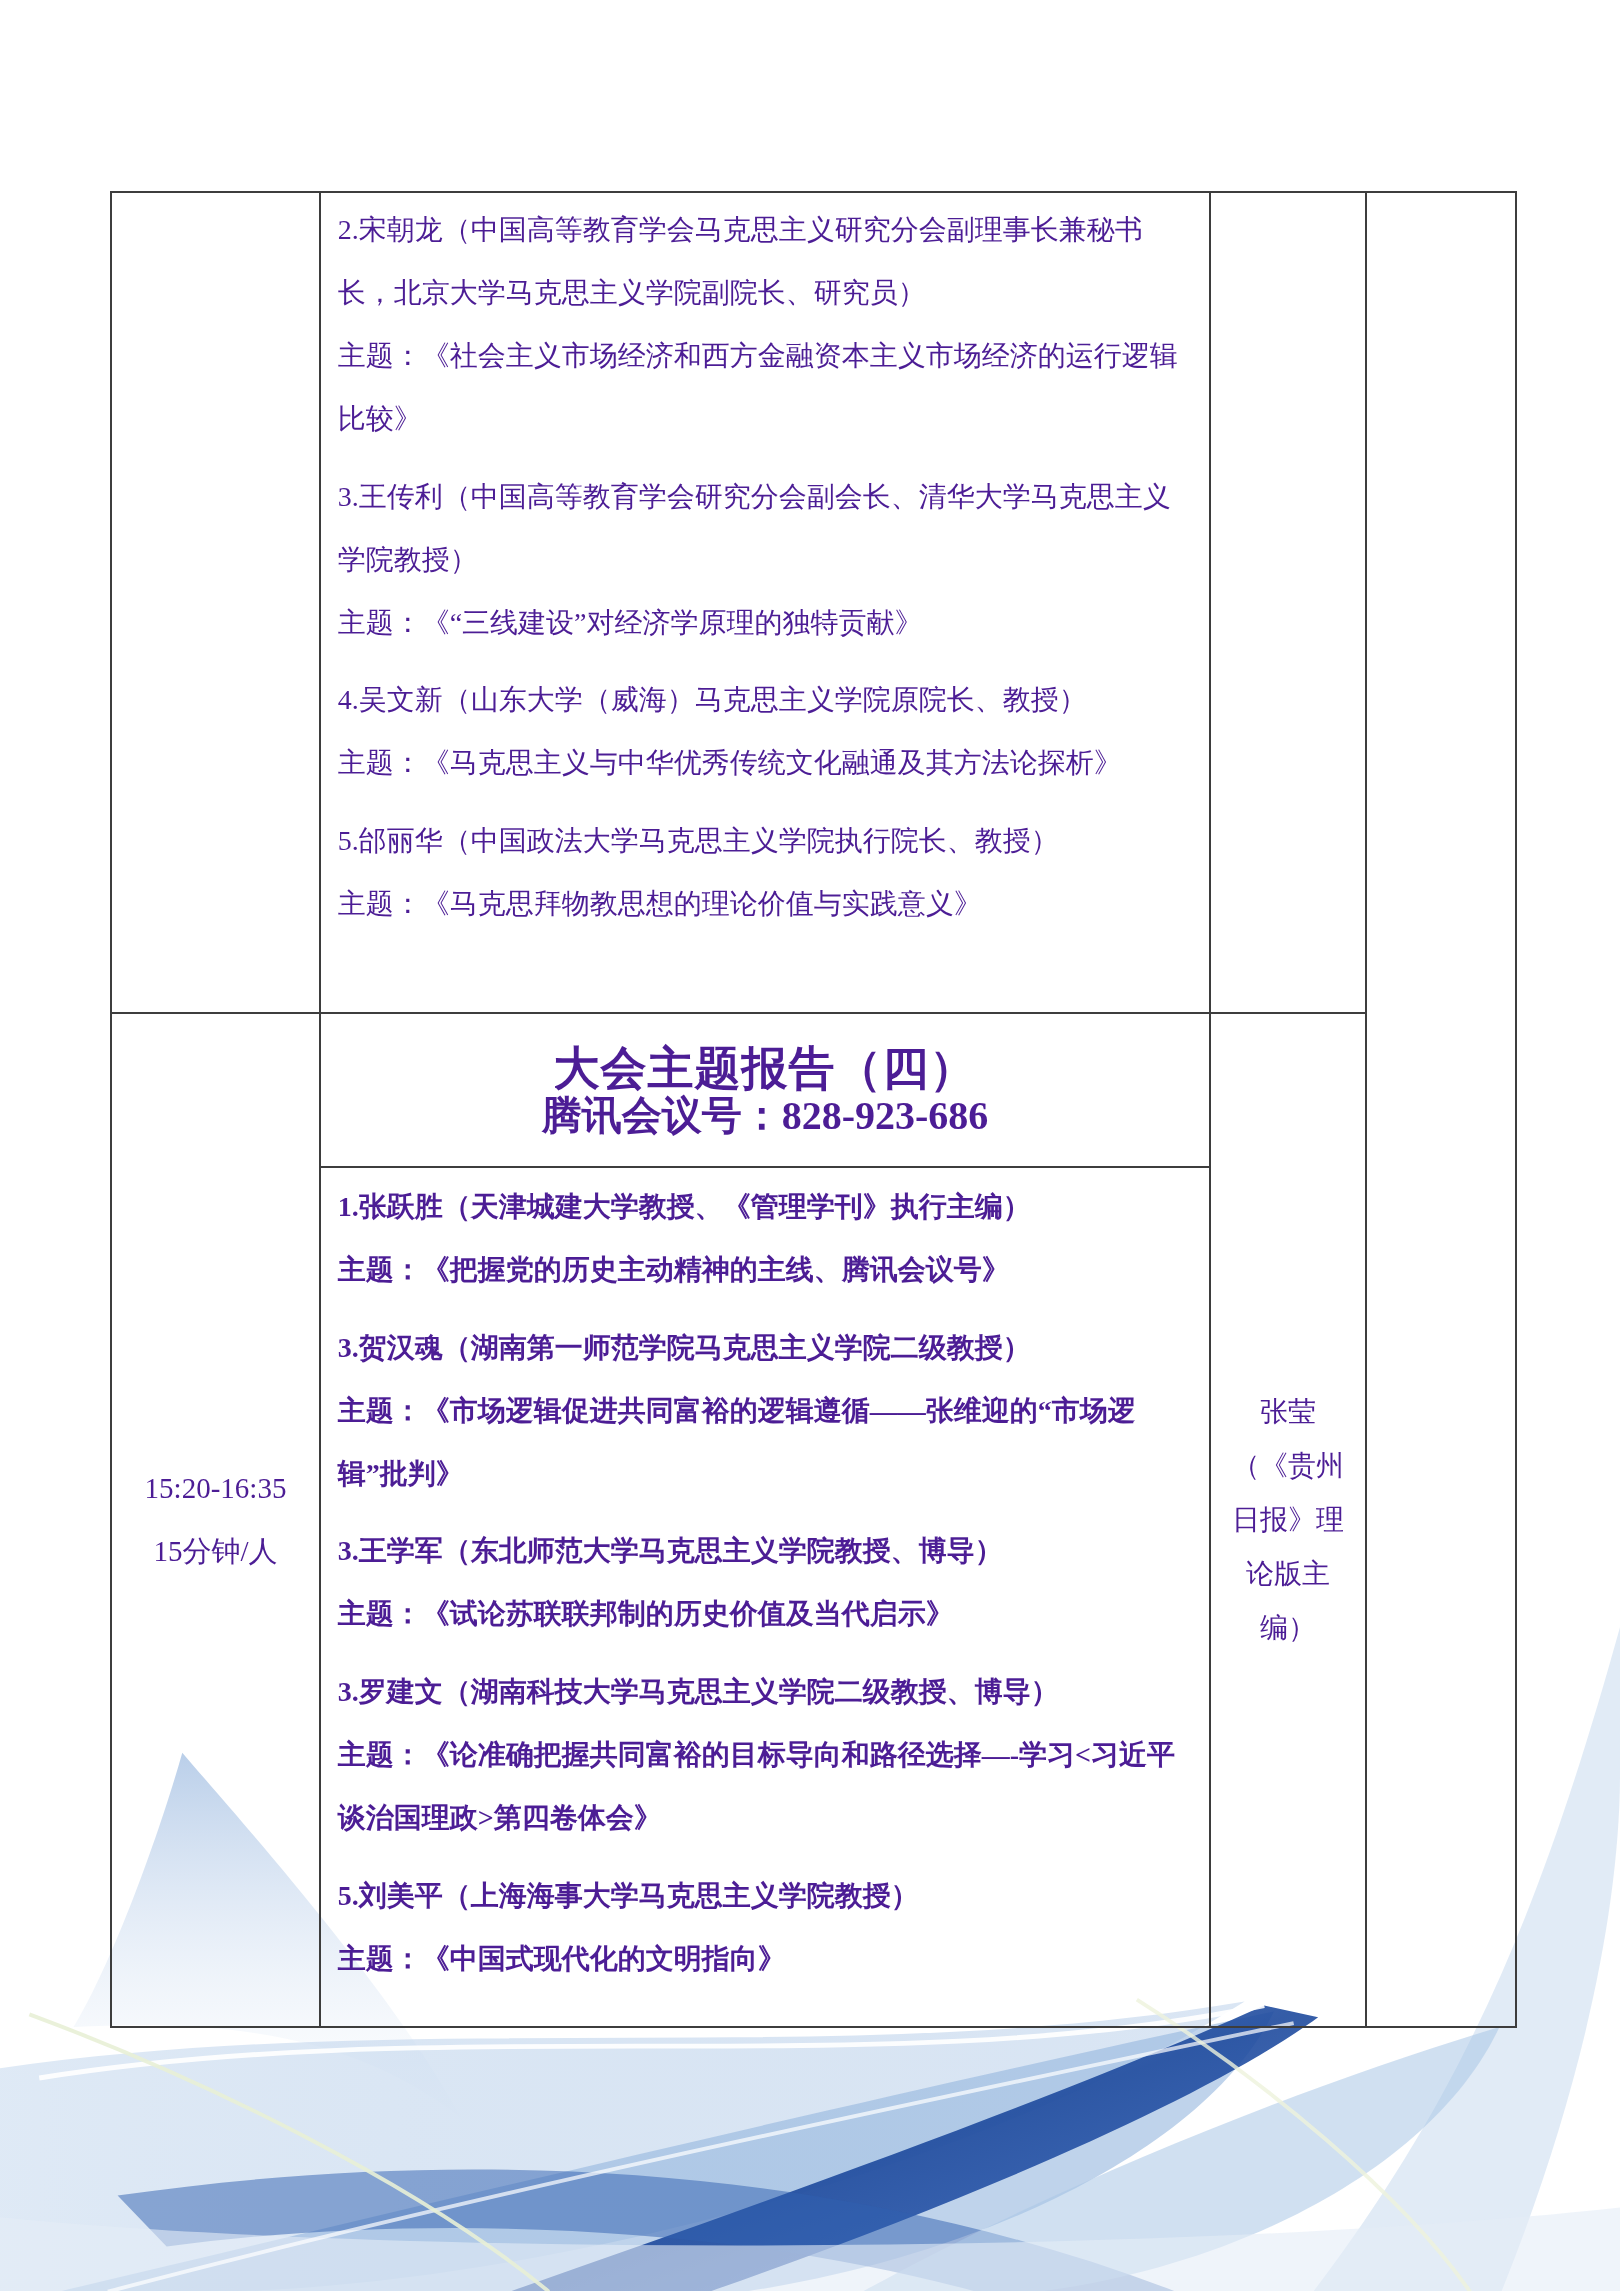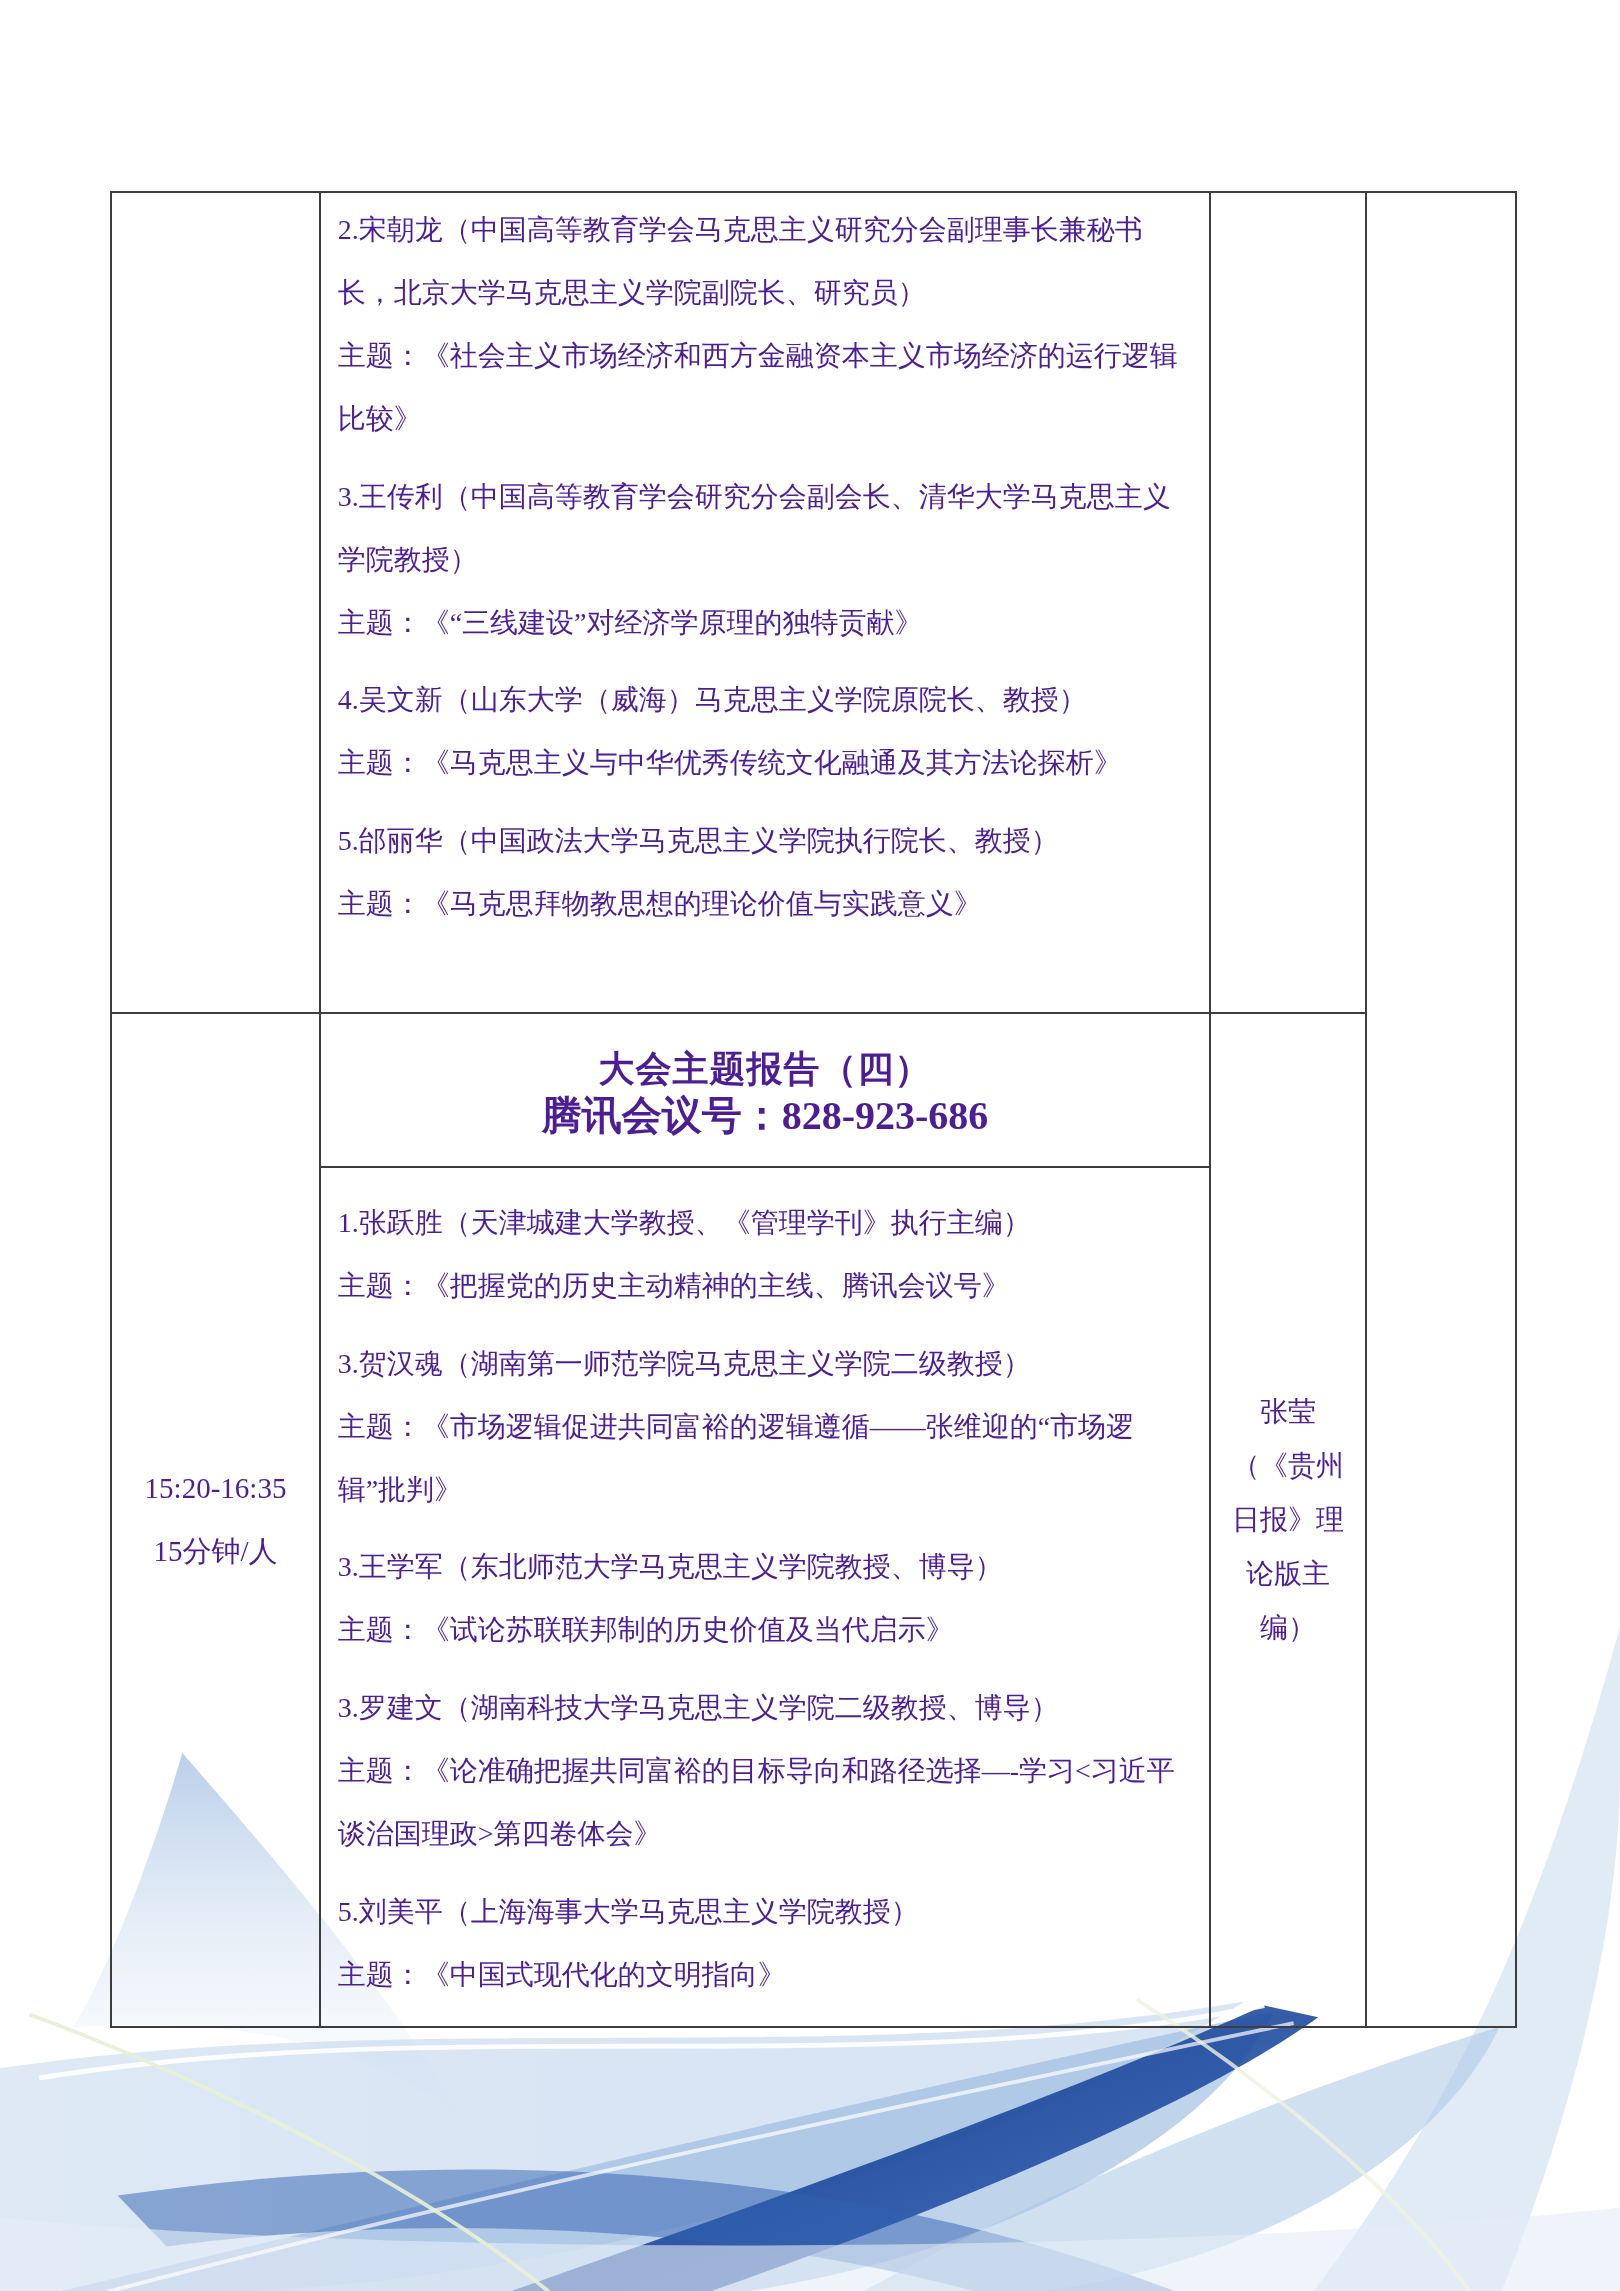--- a/index.html
+++ b/index.html
@@ -28,31 +28,31 @@
     padding:0;
   }
   tr.row-a{height:821px;}
   tr.row-b1{height:154px;}
   tr.row-b2{height:860px;}
   td.content{
     padding:4.9px 15.7px 0 16.7px;
     font-size:28px;
     line-height:63px;
   }
-  tr.row-b2 td.content{padding-top:23px;}
+  tr.row-b2 td.content{padding-top:7px;font-weight:bold;}
   td.content p{margin:0;}
   .entry + .entry{margin-top:14.7px;}
   td.header-cell{
     vertical-align:middle;
     text-align:center;
   }
   .session-title{
     font-family:"Liberation Sans","DejaVu Sans",sans-serif;
     font-weight:700;
-    font-size:36px;
+    font-size:46px;
     line-height:47px;
     letter-spacing:1px;
   }
   .session-meeting{
     font-family:Liberation Serif, serif;
     font-weight:700;
     font-size:40px;
     line-height:39px;
     margin-top:4px;
   }

